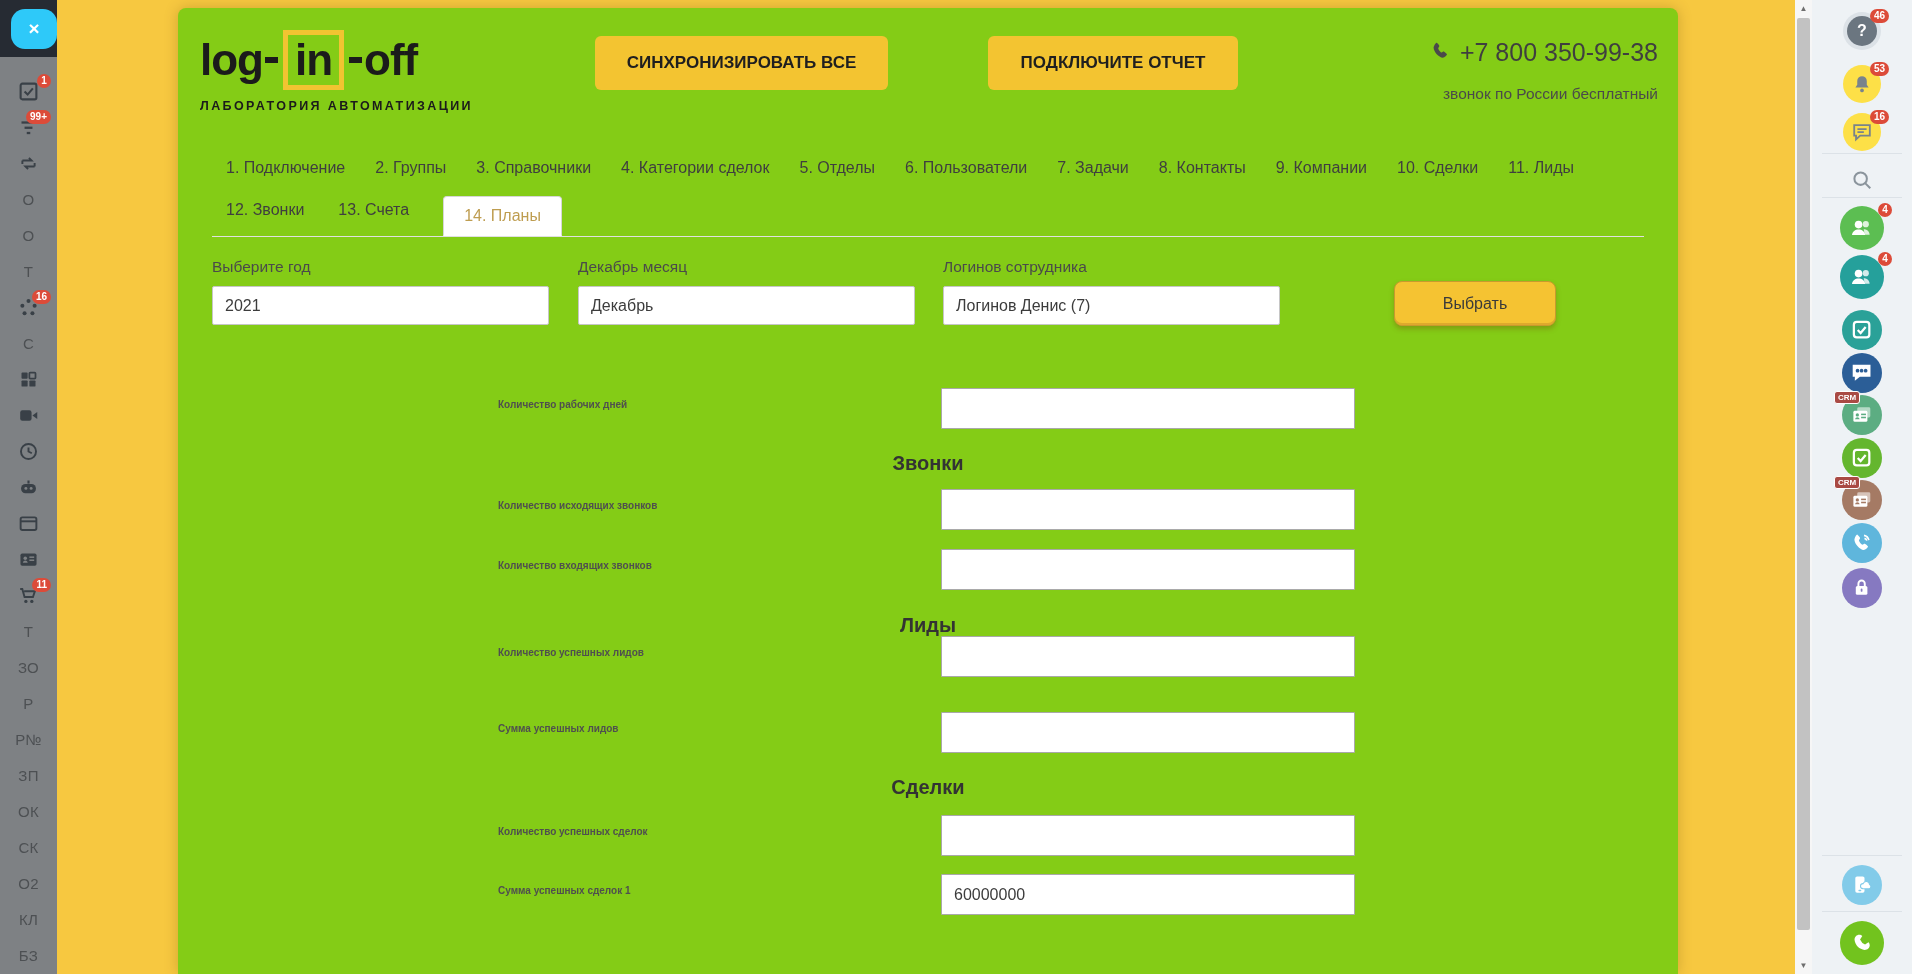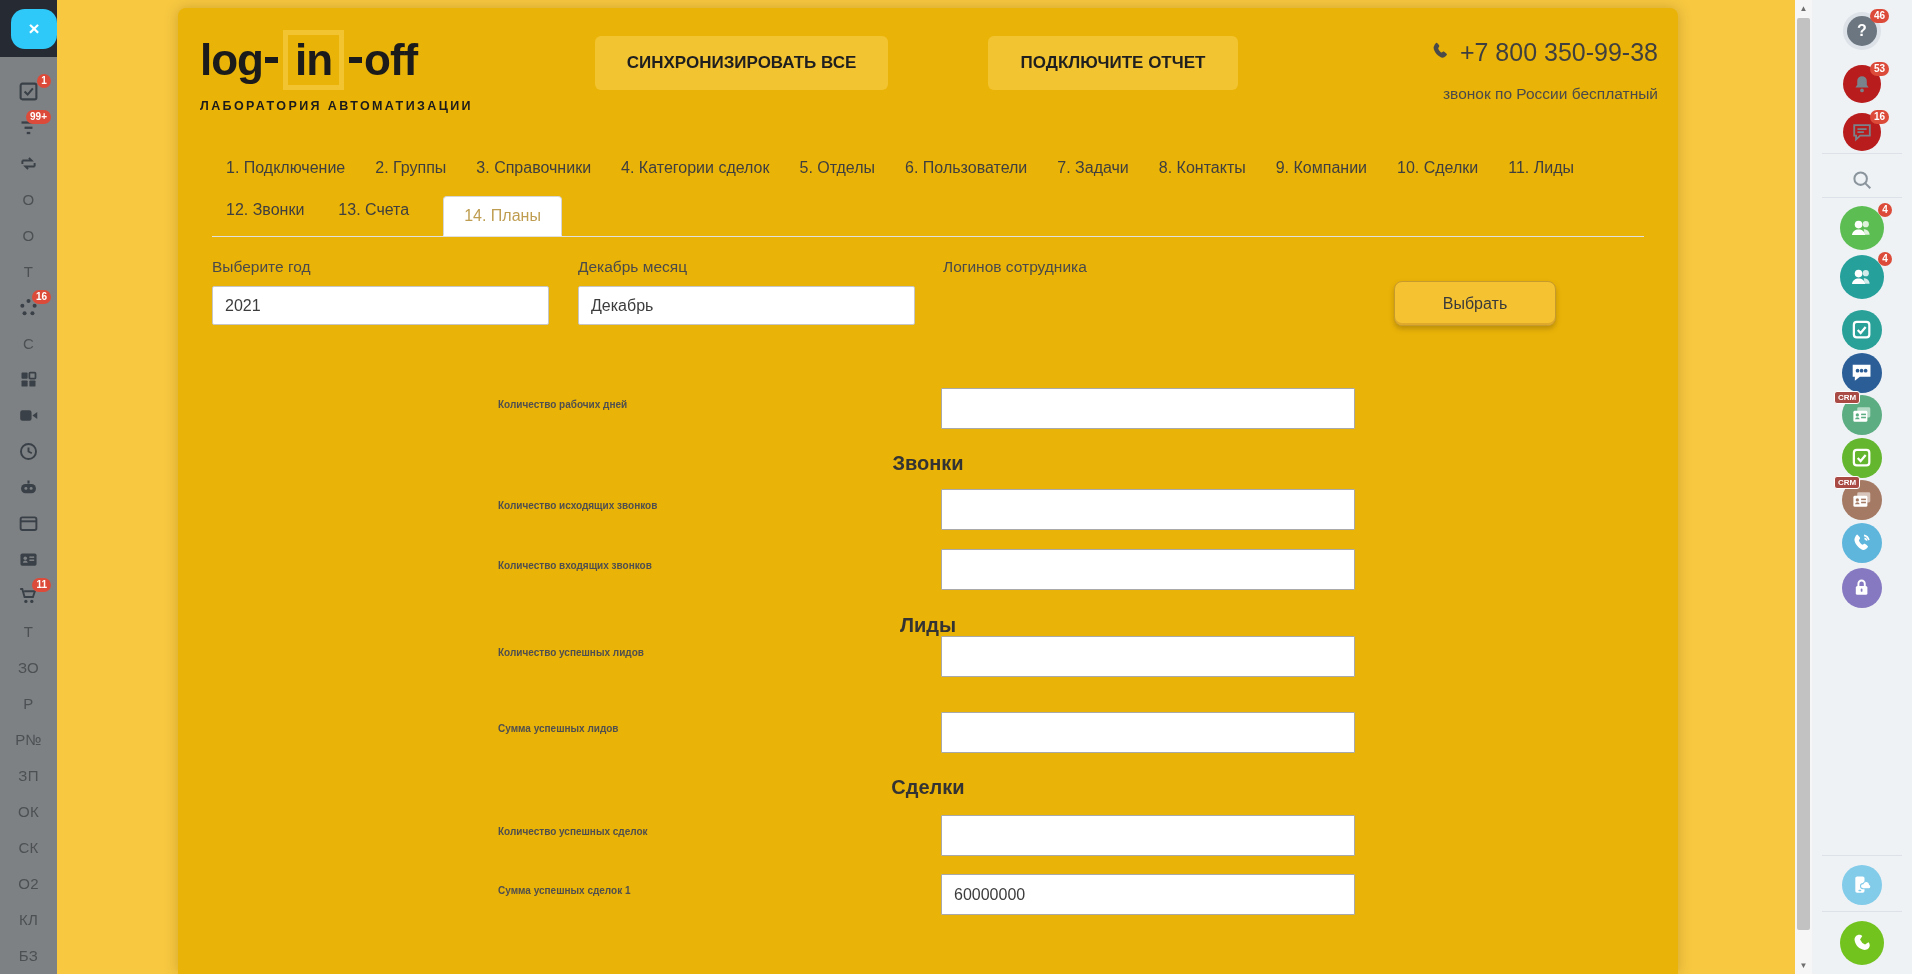--- a/index.html
+++ b/index.html
@@ -29,27 +29,27 @@
   
   .right-rail { position:absolute; left:1812px; top:0; width:100px; height:974px; background:#EEF2F5; z-index:5; }
   .r-item { position:absolute; left:50%; transform:translateX(-50%); border-radius:50%; display:flex; align-items:center;
             justify-content:center; cursor:pointer; }
   .r-item svg { width:58%; height:58%; display:block; }
   .r-item .badge { top:-3px; right:-8px; }
   .r-divider { position:absolute; left:10px; right:10px; height:1px; background:#DCE2E7; }
   .q-outer { background:#DCE2E7; }
   .q-inner { width:30px; height:30px; border-radius:50%; background:#6B7680; color:#fff; font-weight:bold; font-size:16px;
              display:flex; align-items:center; justify-content:center; }
-  .light-circle { background:#b91c1c; color:#79838C;align-items:flex-end; }
+  .light-circle { background:#fde047; color:#79838C;align-items:flex-end; }
   .plain-item { color:#8A949C; }
   .crm-tag { position:absolute; top:-4px; left:-8px; background:#A94A44; color:#fff; font-size:8px; font-weight:bold;
              font-style:normal; padding:1px 3px; border-radius:3px; border:1px solid #fff; }
 
   
-  .card { position:absolute; left:178px; top:8px; width:1500px; height:966px; background:#eab308;
+  .card { position:absolute; left:178px; top:8px; width:1500px; height:966px; background:#84cc16;
           border-radius:8px 8px 0 0; box-shadow:0 0 14px rgba(90,60,0,.25); z-index:3; }
 
   
   .logo { position:absolute; left:22px; top:22px; }
   .logo-line { display:flex; align-items:center; font-weight:bold; font-size:44px; color:#1B1B1B; letter-spacing:-1px; }
   .logo-dash { width:13px; height:6px; background:#1B1B1B; margin:0 2px; }
   .logo-in { border:5px solid #F2C431; padding:0 7px; margin:0 3px; }
   .logo-sub { margin-top:9px; font-size:12.5px; font-weight:bold; color:#1B1B1B; letter-spacing:2.4px; }
   .yellow-btn { position:absolute; top:28px; height:54px; background:#F3C431; border:none; border-radius:6px;
                 font-family:inherit; font-weight:bold; font-size:17px; color:#1F1F1F; cursor:pointer; }
@@ -294,20 +294,21 @@
     <div class="field f-year">
       <label>Выберите год</label>
       <input value="2021" style="">
     </div>
     <div class="field f-month">
       <label>Декабрь месяц</label>
       <input value="Декабрь" style="">
     </div>
     <div class="field f-emp">
       <label>Логинов сотрудника</label>
+      <input value="Логинов Денис (7)" style="">
     </div>
     <button class="select-btn">Выбрать</button>
   </section>
 
   <section id="planForm">
       <div class="plan-row" style="top: 380px;">
         <label>Количество рабочих дней</label>
         <input style="">
       </div>
       <div class="plan-title" style="top: 444px;">Звонки</div>

